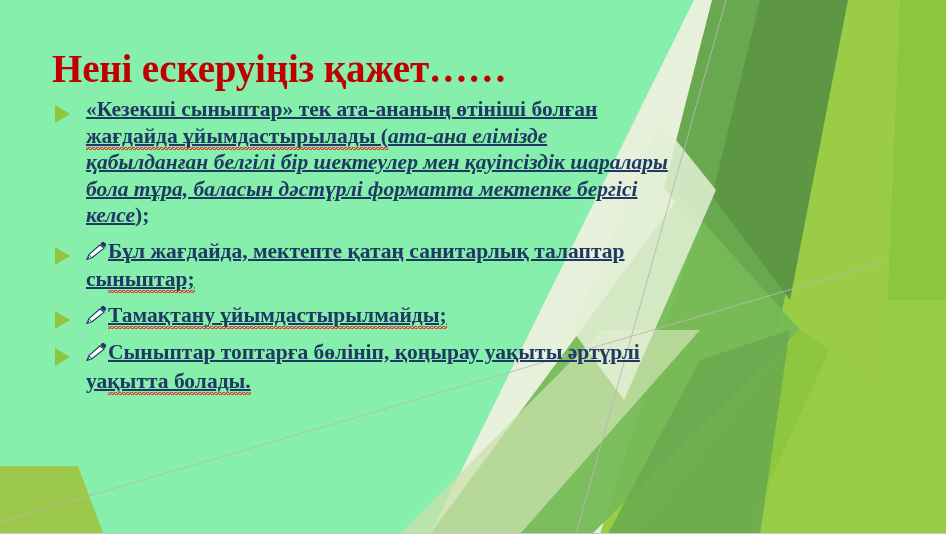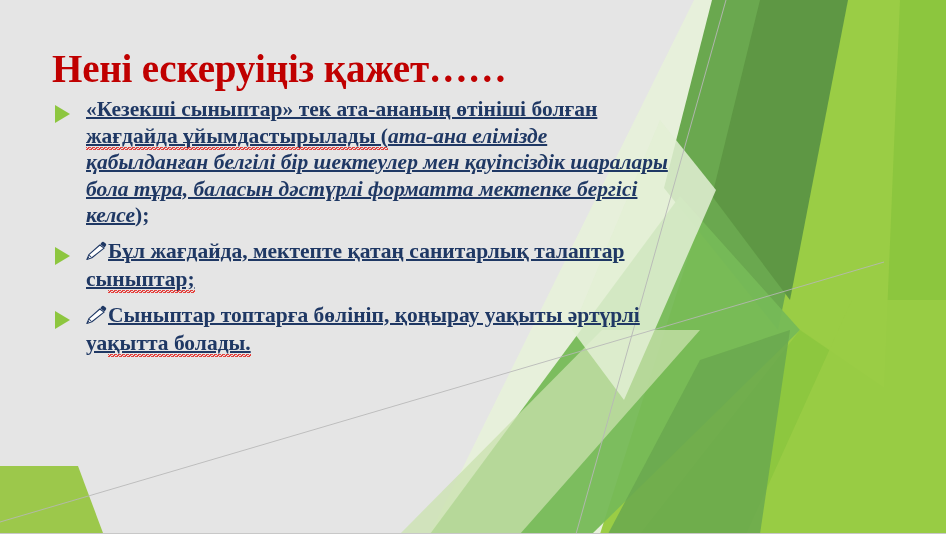--- a/index.html
+++ b/index.html
@@ -8,21 +8,21 @@
     padding: 0;
     background: #ffffff;
   }
   body {
     font-family: "Liberation Serif", "DejaVu Serif", serif;
   }
   .slide {
     position: relative;
     width: 946px;
     height: 534px;
-    background: #e5e5e5;
+    background: #86efac;
     overflow: hidden;
     border-bottom: 1px solid #c8c8c8;
     box-sizing: border-box;
   }
 
   
   .facets {
     position: absolute;
     inset: 0;
     width: 946px;
@@ -160,20 +160,33 @@
           <svg width="21" height="19" viewBox="0 0 21 19" aria-hidden="true">
             <path d="M19.4 2.2 L17.6 0.9 C17.0 0.5 16.2 0.6 15.8 1.2 L14.3 3.3 L18.6 6.4 L20.1 4.3 C20.5 3.7 20.0 2.6 19.4 2.2 Z" fill="#1F3864"></path>
             <path d="M13.8 4.0 L2.9 13.6 L0.9 18.4 L5.9 16.7 L18.1 7.1 Z" fill="#ffffff" stroke="#1F3864" stroke-width="1.1" stroke-linejoin="round"></path>
             <line x1="3.1" y1="13.9" x2="5.6" y2="16.5" stroke="#1F3864" stroke-width="1"></line>
             <line x1="1.1" y1="18.2" x2="3.2" y2="15.6" stroke="#1F3864" stroke-width="1"></line>
           </svg>
         </span><span class="u sq">Бұл жағдайда, мектепте қатаң санитарлық талаптар сыныптар;</span>
       </span>
     </div>
 
+    <div class="bullet-row">
+      <span class="bullet-marker"></span>
+      <span class="bullet-text">
+        <span class="pen-icon">
+          <svg width="21" height="19" viewBox="0 0 21 19" aria-hidden="true">
+            <path d="M19.4 2.2 L17.6 0.9 C17.0 0.5 16.2 0.6 15.8 1.2 L14.3 3.3 L18.6 6.4 L20.1 4.3 C20.5 3.7 20.0 2.6 19.4 2.2 Z" fill="#1F3864"></path>
+            <path d="M13.8 4.0 L2.9 13.6 L0.9 18.4 L5.9 16.7 L18.1 7.1 Z" fill="#ffffff" stroke="#1F3864" stroke-width="1.1" stroke-linejoin="round"></path>
+            <line x1="3.1" y1="13.9" x2="5.6" y2="16.5" stroke="#1F3864" stroke-width="1"></line>
+            <line x1="1.1" y1="18.2" x2="3.2" y2="15.6" stroke="#1F3864" stroke-width="1"></line>
+          </svg>
+        </span><span class="u sq">Тамақтану ұйымдастырылмайды;</span>
+      </span>
+    </div>
 
     <div class="bullet-row">
       <span class="bullet-marker"></span>
       <span class="bullet-text">
         <span class="pen-icon">
           <svg width="21" height="19" viewBox="0 0 21 19" aria-hidden="true">
             <path d="M19.4 2.2 L17.6 0.9 C17.0 0.5 16.2 0.6 15.8 1.2 L14.3 3.3 L18.6 6.4 L20.1 4.3 C20.5 3.7 20.0 2.6 19.4 2.2 Z" fill="#1F3864"></path>
             <path d="M13.8 4.0 L2.9 13.6 L0.9 18.4 L5.9 16.7 L18.1 7.1 Z" fill="#ffffff" stroke="#1F3864" stroke-width="1.1" stroke-linejoin="round"></path>
             <line x1="3.1" y1="13.9" x2="5.6" y2="16.5" stroke="#1F3864" stroke-width="1"></line>
             <line x1="1.1" y1="18.2" x2="3.2" y2="15.6" stroke="#1F3864" stroke-width="1"></line>

